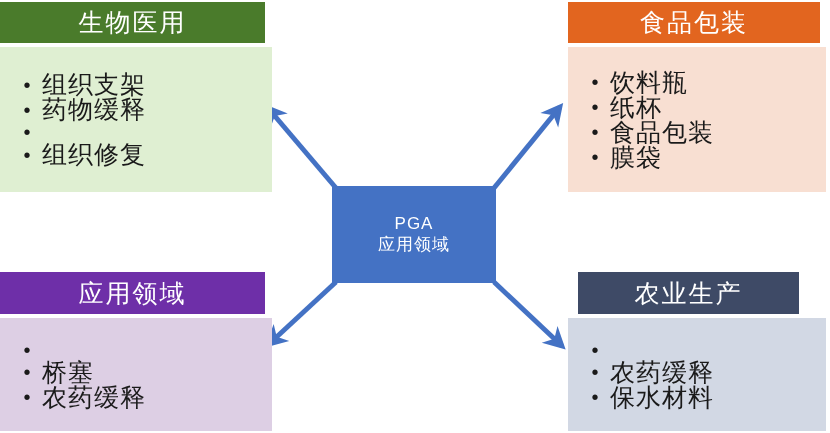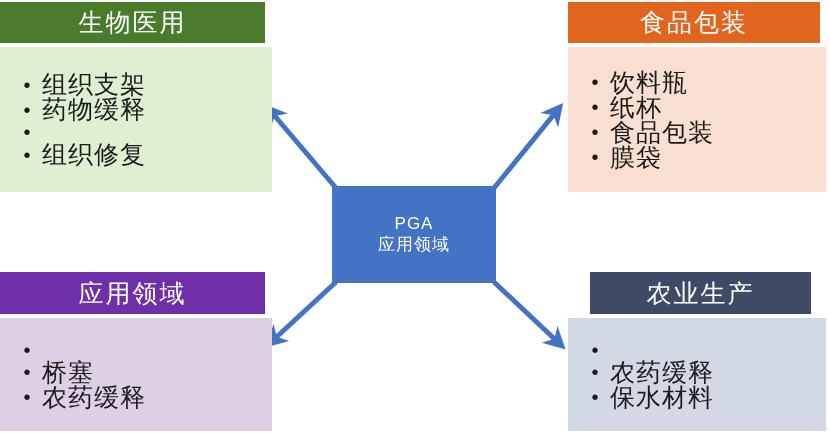--- a/index.html
+++ b/index.html
@@ -77,21 +77,21 @@
 
   #card-food              { left: 568px; top: 2px;   width: 258px; }
   #card-food .card-header { height: 41px; background: #E2651F; width: 252px; }
   #card-food .card-body   { height: 145px; background: #F8DFD2; margin-top: 4px; padding: 6px 0 6px 12px; }
 
   #card-oilgas            { left: 0px;   top: 272px; width: 272px; }
   #card-oilgas .card-header { height: 42px; background: #6E2FA8; width: 265px; }
   #card-oilgas .card-body   { height: 113px; background: #DDCFE4; margin-top: 4px; padding: 4px 0 4px 12px; }
 
   #card-agriculture       { left: 568px; top: 272px; width: 258px; }
-  #card-agriculture .card-header { height: 42px; background: #3E4A66; width: 221px; margin-left: 22px; }
+  #card-agriculture .card-header { height: 42px; background: #3E4A66; width: 221px; margin-left: 10px; }
   #card-agriculture .card-body   { height: 113px; background: #D2D8E4; margin-top: 4px; padding: 4px 0 4px 12px; }
 
   
   #center-node {
     position: absolute;
     left: 332px;
     top: 186px;
     width: 164px;
     height: 97px;
     background: #4472C4;

